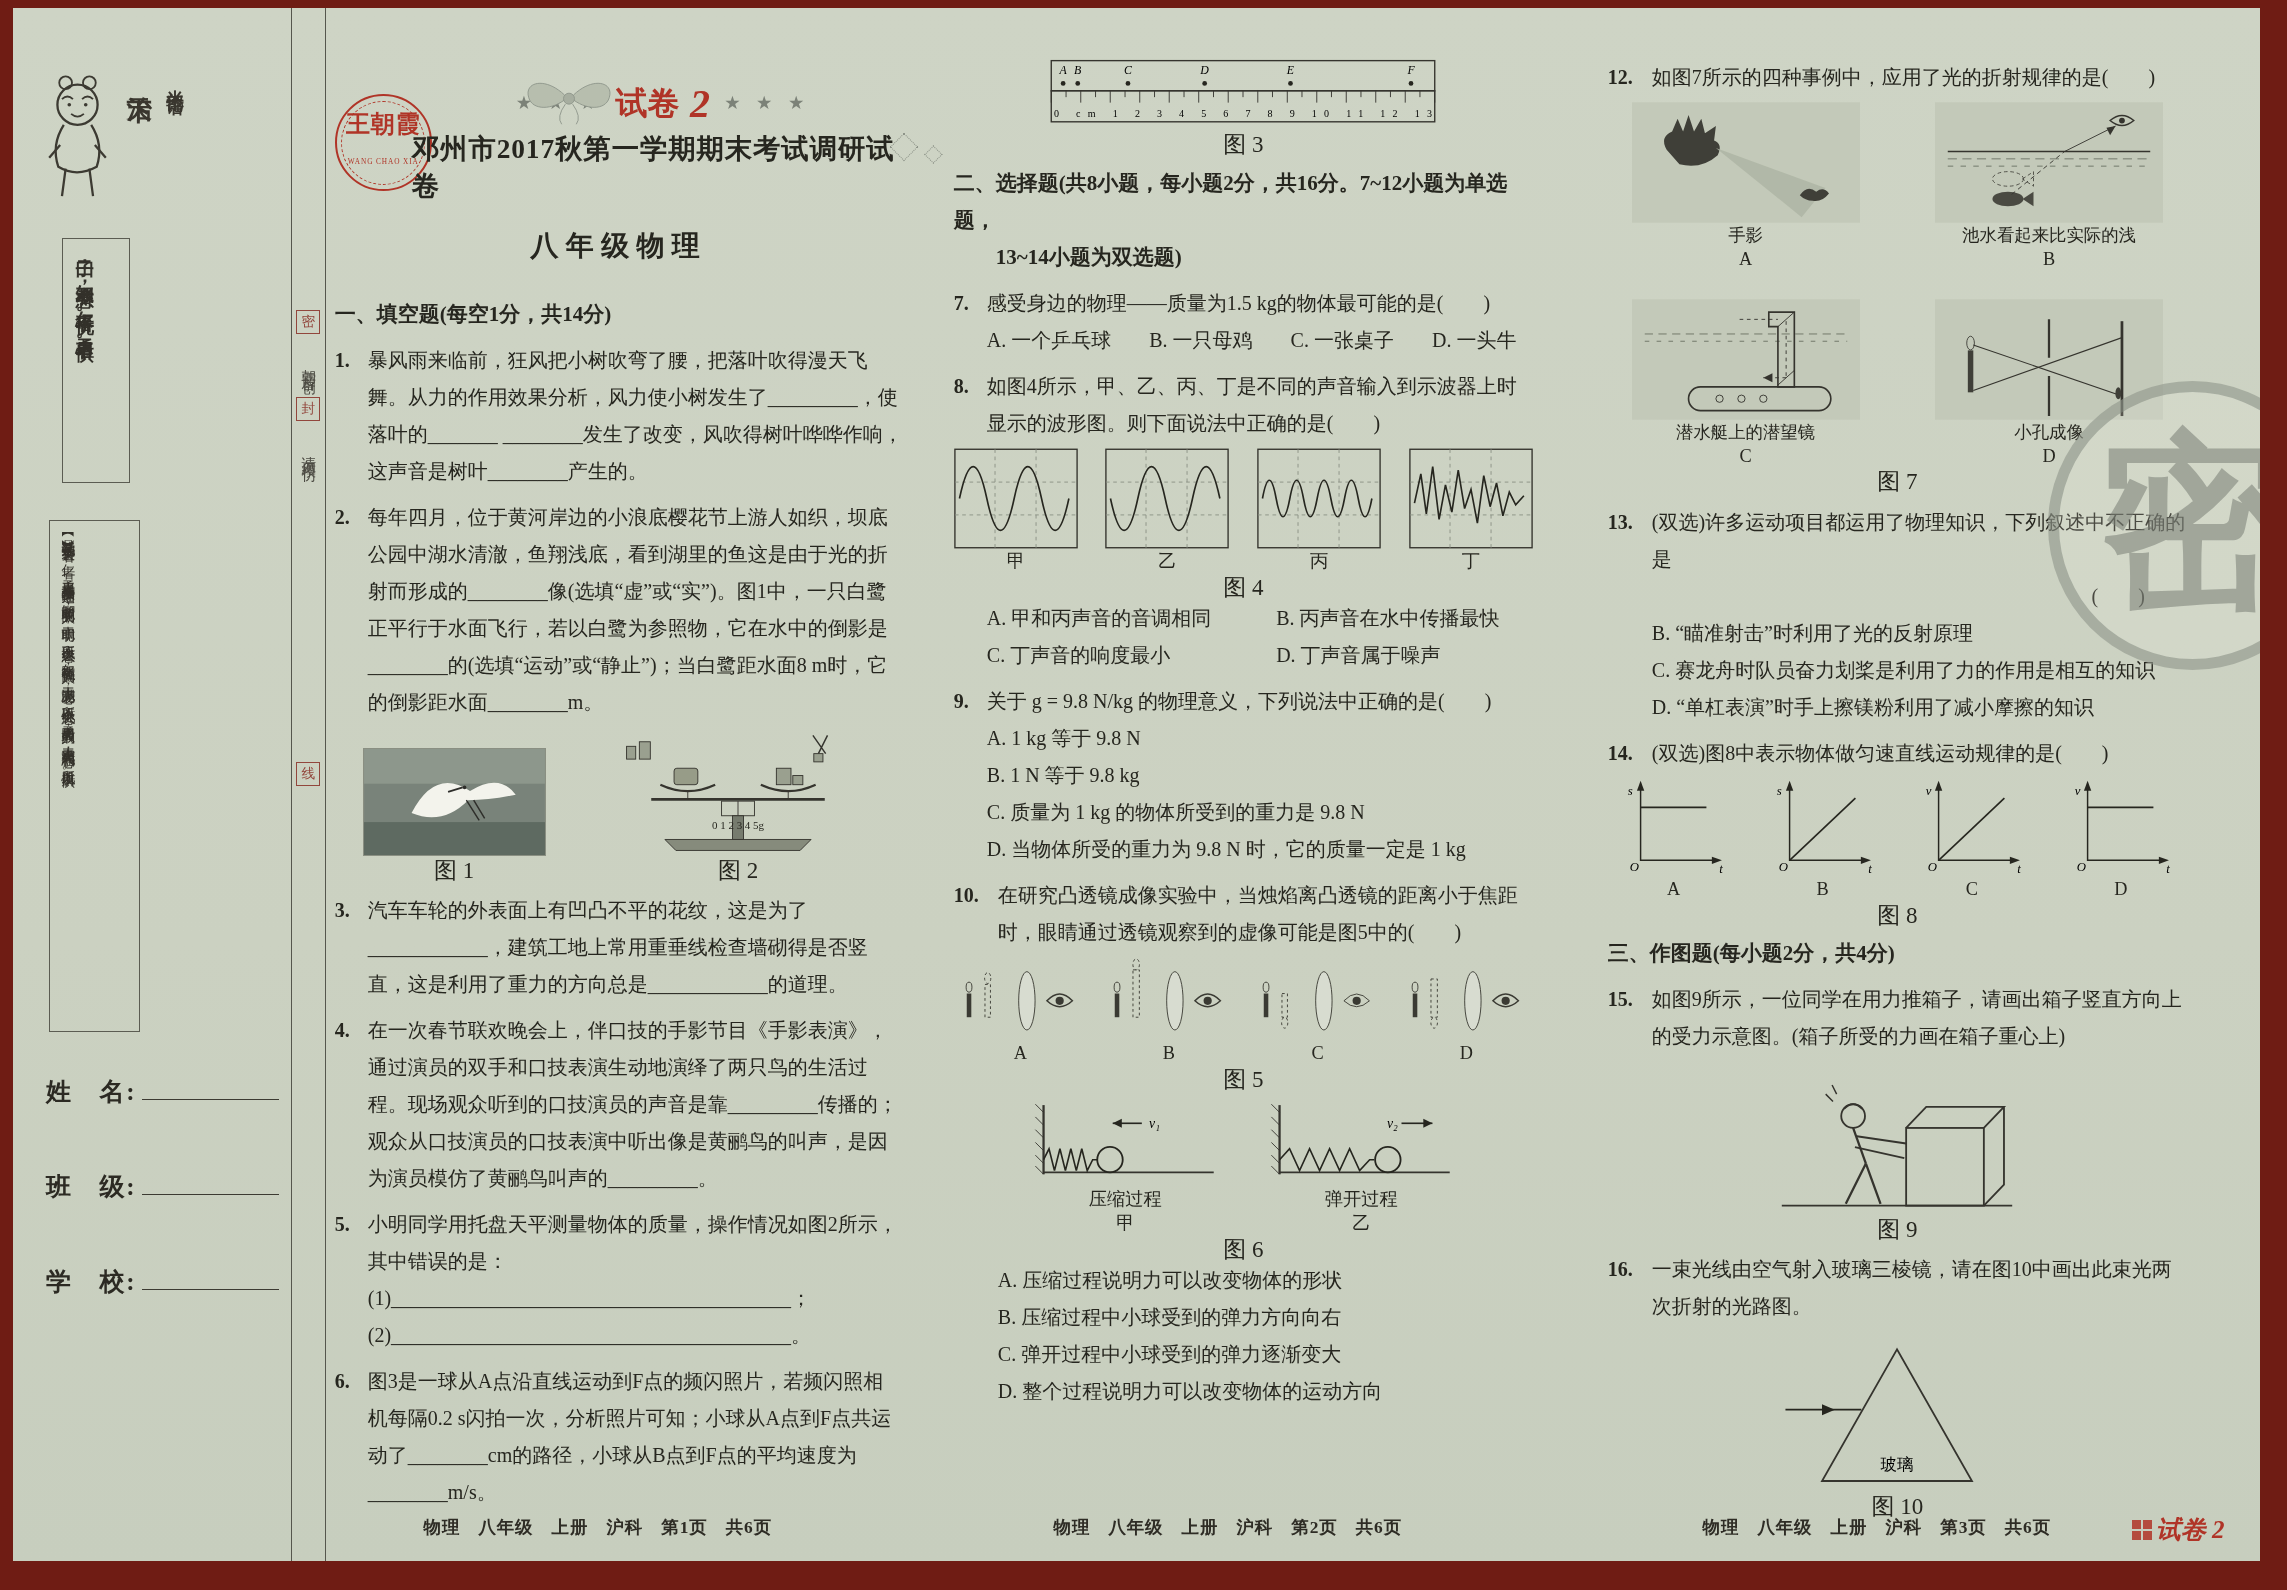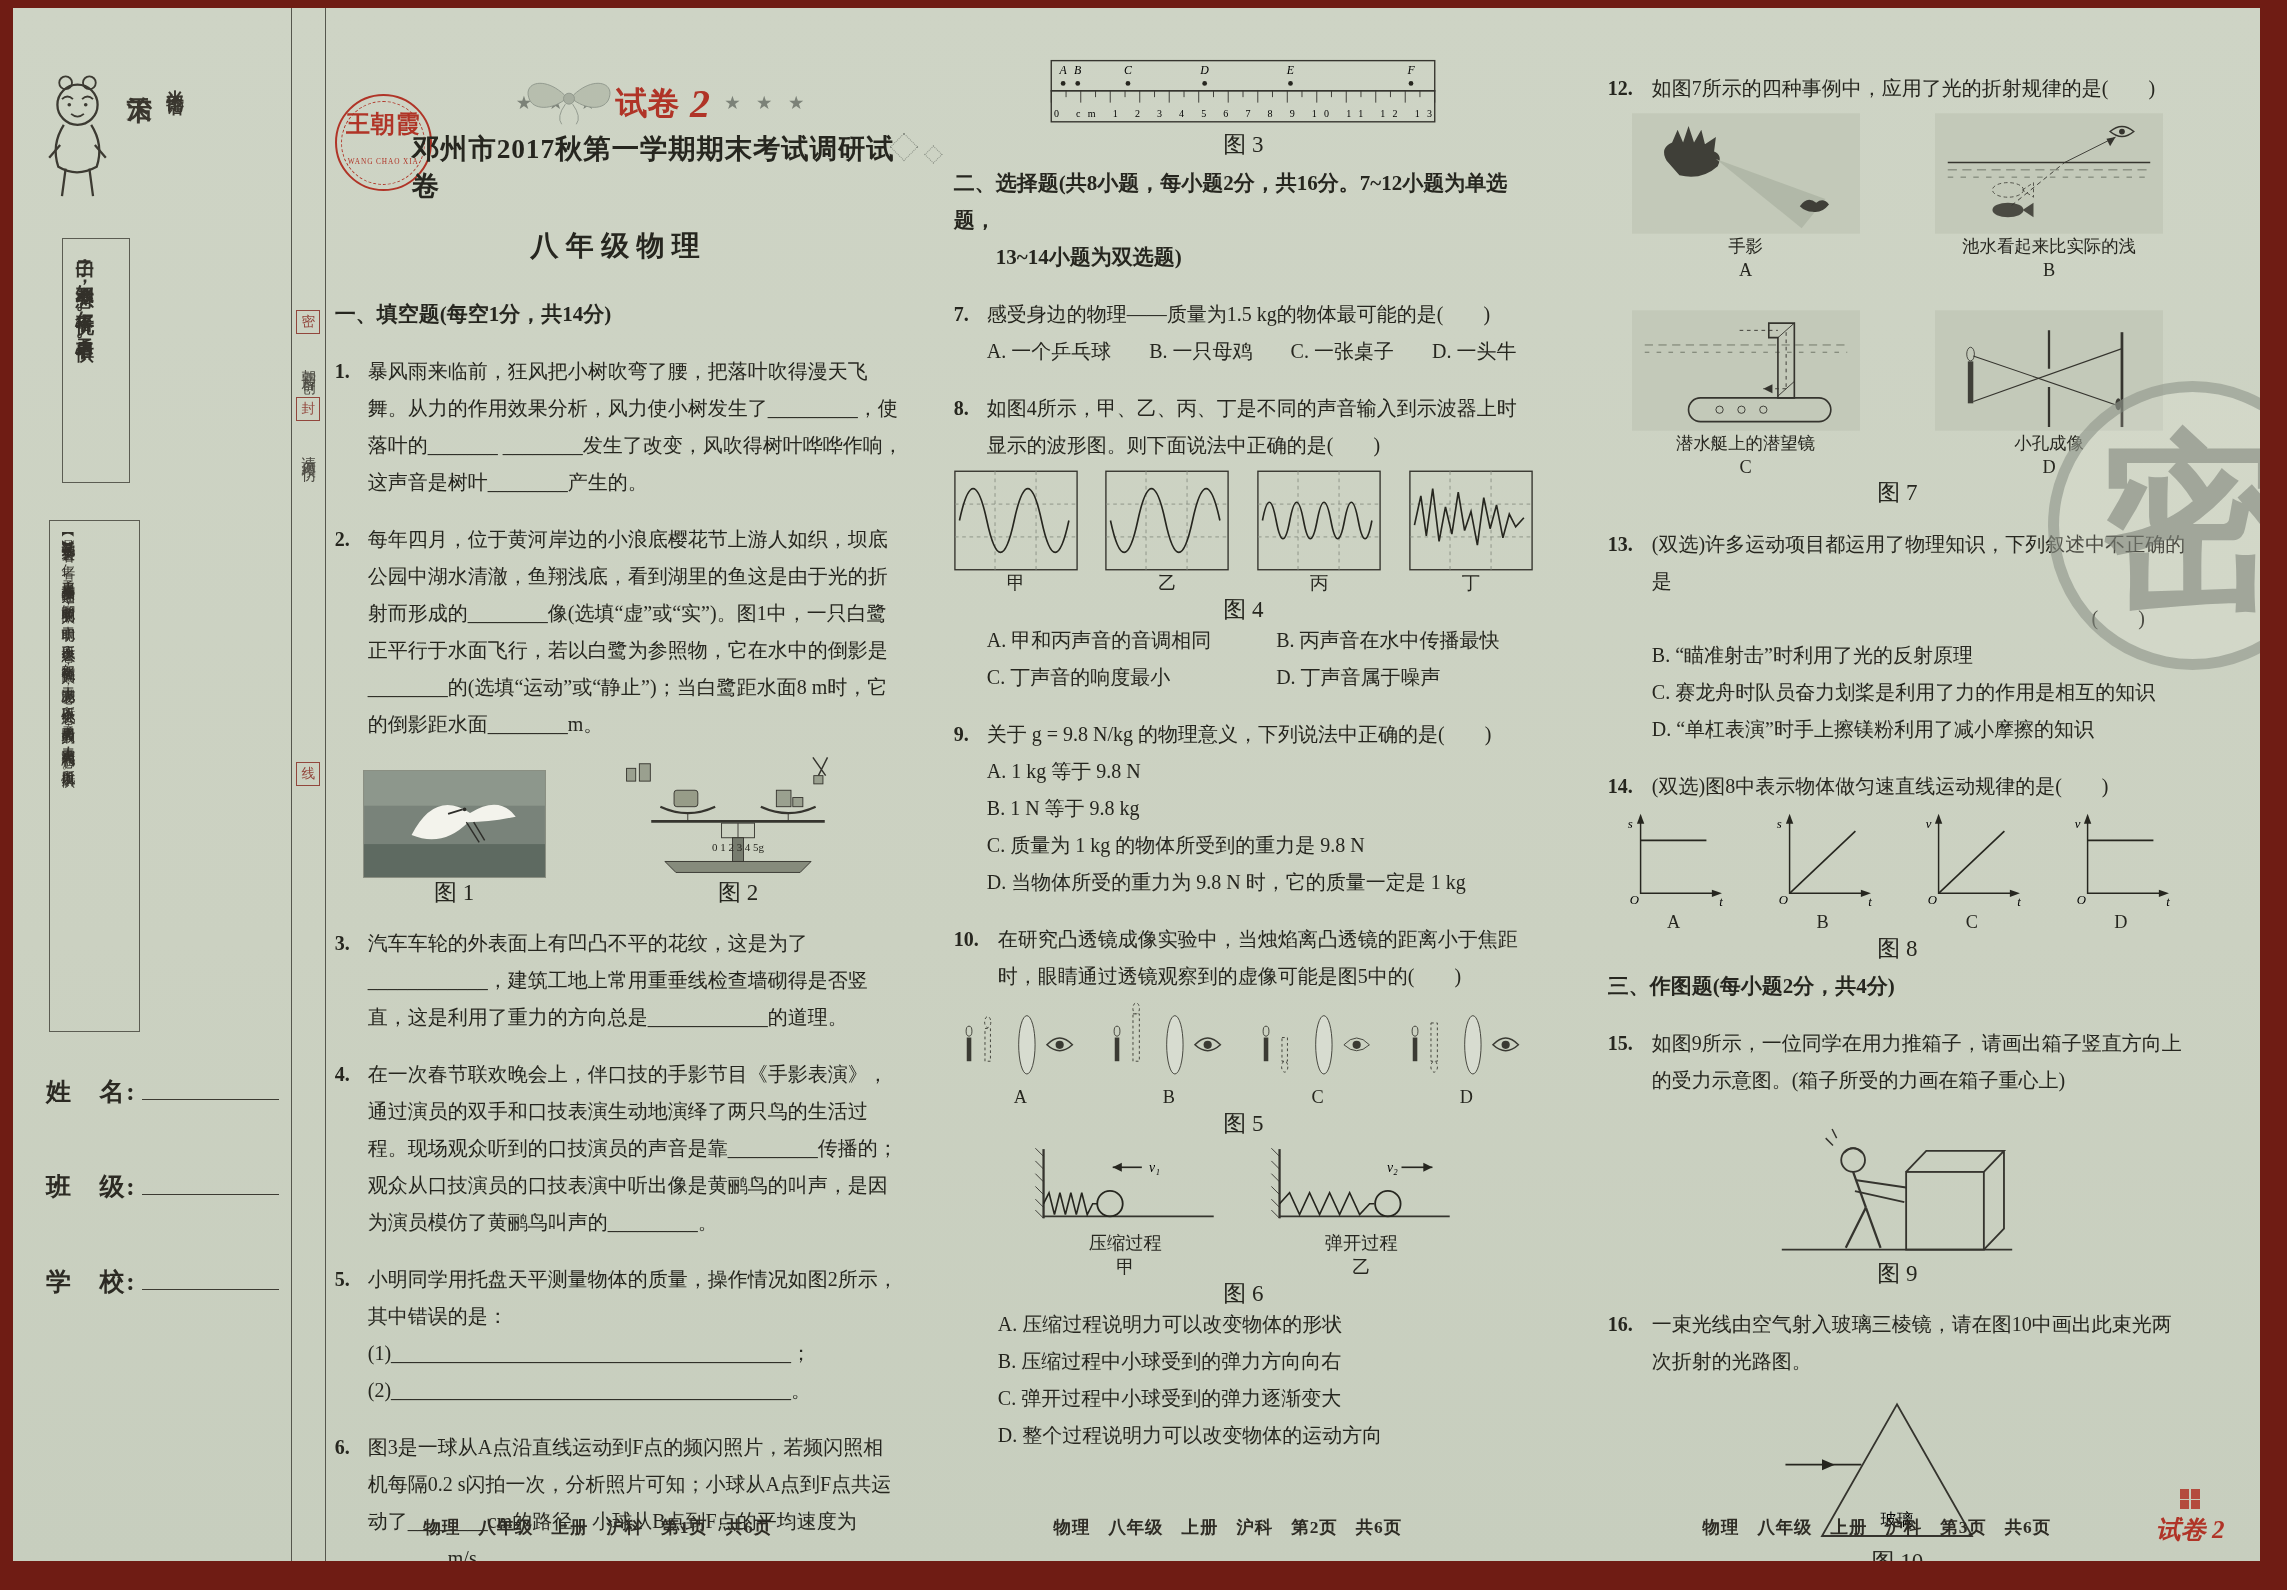--- a/index.html
+++ b/index.html
@@ -50,21 +50,21 @@
 
   
   .col { position:absolute; font-size:20px; line-height:37px; }
   .col1 { left:322px; top:66px; width:568px; }
   .col2 { left:941px; top:42px; width:579px; }
   .col3 { left:1595px; top:42px; width:579px; }
 
   .sec { font-weight:700; font-size:21px; margin:7.3px 0 3.7px; }
   .sec-cont { font-weight:700; font-size:21px; padding-left:42px; margin-top:-3.7px; }
 
-  .q { position:relative; padding-left:33px; margin-top:20px; overflow-wrap:anywhere; }
+  .q { position:relative; padding-left:33px; margin-top:9px; overflow-wrap:anywhere; }
   .q.d2 { padding-left:44px; }
   .qno { position:absolute; left:0; top:0; font-weight:700; }
   .opts-row { display:flex; justify-content:space-between; padding:0 16.4px 0 33px; }
   .opts-grid { display:grid; grid-template-columns:53% 47%; padding-left:33px; }
   .opt-line { padding-left:33px; }
   .opt-line.ind2 { padding-left:44px; }
   .paren-line { text-align:right; padding-right:42px; }
 
   
   .exam-header { position:relative; height:205px; }
@@ -105,21 +105,21 @@
     position:absolute; right:-77px; top:373px; width:289px; height:289px; z-index:40;
     border:11px solid rgba(132,138,128,.55); border-radius:50%;
     background:rgba(236,238,230,.18);
     display:flex; align-items:center; justify-content:center;
     font-size:187px; font-weight:700; color:rgba(120,126,116,.55); pointer-events:none;
   }
   .footer-text { position:absolute; bottom:22px; transform:translateX(-50%);
     font-size:17.4px; font-weight:700; letter-spacing:0.9px; color:#2e2c25; white-space:nowrap; }
   .ft1 { left:585px; } .ft2 { left:1215px; } .ft3 { left:1864px; }
   .corner-badge { position:absolute; right:35px; bottom:14.6px; display:flex; align-items:center; gap:4px;
-    color:#b03427; font-weight:700; font-style:italic; font-size:25px;flex-direction:column; }
+    color:#b03427; font-weight:700; font-style:italic; font-size:25px; }
   .badge-icon { display:grid; grid-template-columns:9.1px 9.1px; grid-template-rows:9.1px 9.1px; gap:1.8px; }
   .badge-icon i { background:#b03427; opacity:.85; }
 </style>
 </head>
 <body>
 
 <div class="paper">
 
   <div class="sidebar">
     <div class="mascot-wrap">

